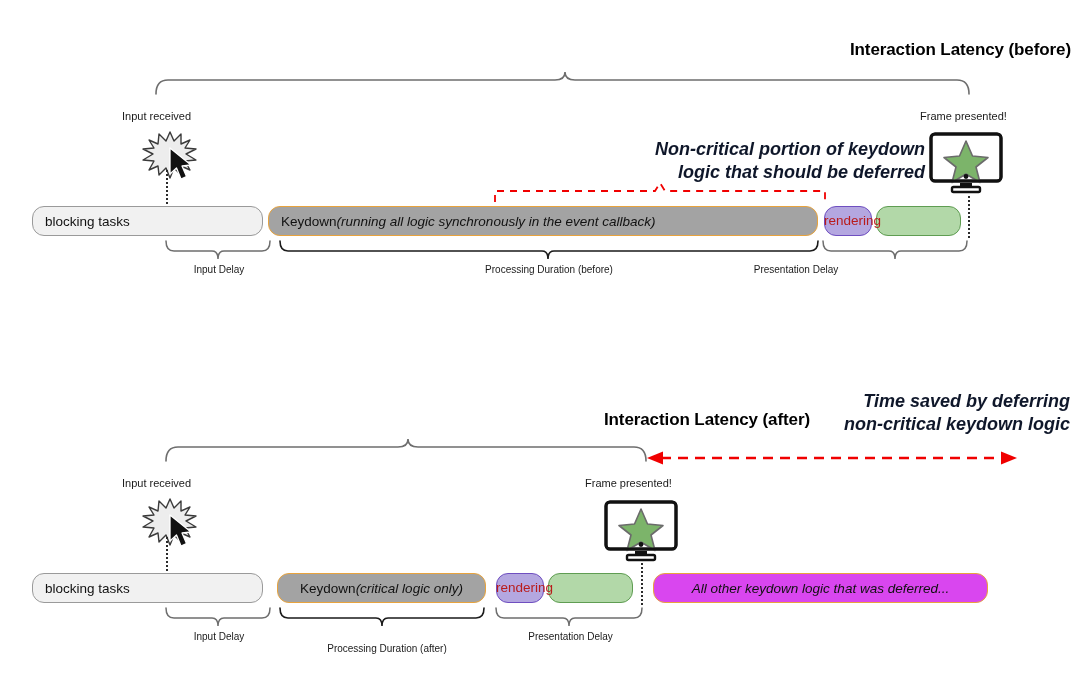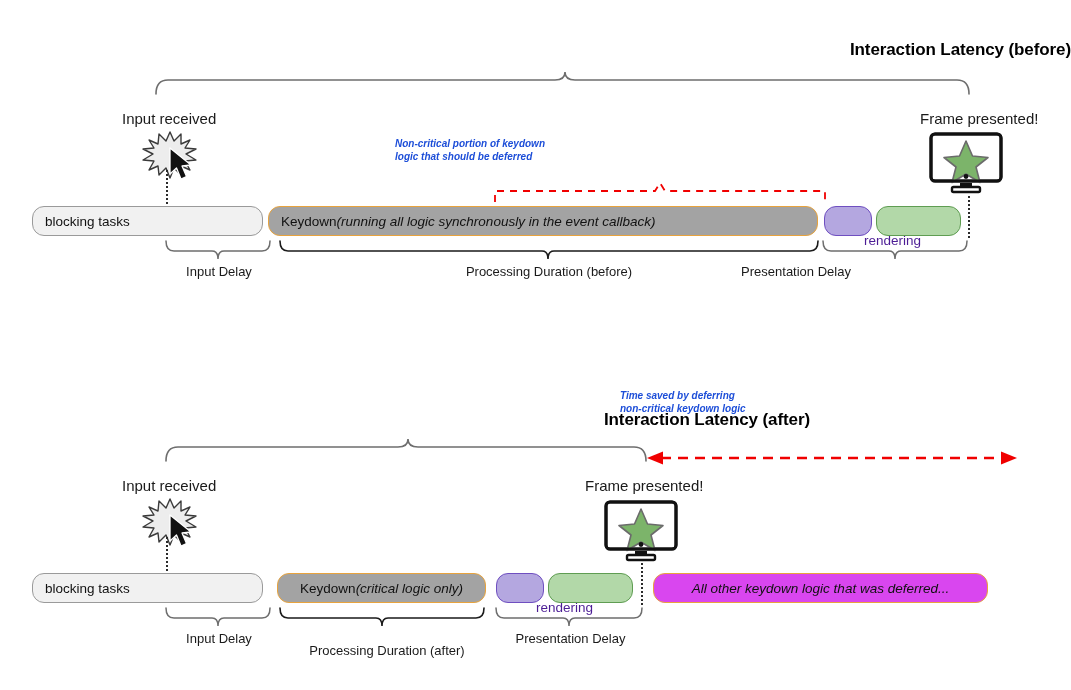--- a/index.html
+++ b/index.html
@@ -19,38 +19,38 @@
   .section-title {
     font-size: 17px;
     font-weight: bold;
     color: #000000;
     text-align: right;
     white-space: nowrap;
     letter-spacing: -0.1px;
   }
 
   .caption {
-    font-size: 15px;
+    font-size: 11px;
     color: #1a1a1a;
     white-space: nowrap;
   }
 
   .brace-label {
-    font-size: 13px;
+    font-size: 10px;
     color: #1a1a1a;
     text-align: center;
     white-space: nowrap;
   }
 
   .red-note {
-    font-size: 10px;
+    font-size: 18px;
     font-weight: bold;
     font-style: italic;
-    color: #1d4ed8;
-    text-align: left;
+    color: #0f172a;
+    text-align: right;
     line-height: 1.28;
     white-space: nowrap;
   }
 
   .bar {
     height: 30px;
     border-radius: 12px;
     display: flex;
     align-items: center;
     font-size: 13.5px;
@@ -81,24 +81,23 @@
     background: #b4a7e0;
     border: 1.6px solid #6f4fc0;
   }
   .bar-green {
     background: #b2d8a8;
     border: 1.6px solid #5f9d52;
   }
   .bar-label-overlay {
     position: absolute;
     font-size: 13.5px;
-    color: #4c1d95;
-    white-space: nowrap;
-    text-align: center;
-    margin-top: 20px;
+    color: #b91c1c;
+    white-space: nowrap;
+    text-align: left;
   }
   .bar em { font-style: italic; }
 
   .dotted-v {
     border-left: 2px dotted #2b2b2b;
     width: 0;
   }
 
   svg { display: block; overflow: visible; }
 </style>

